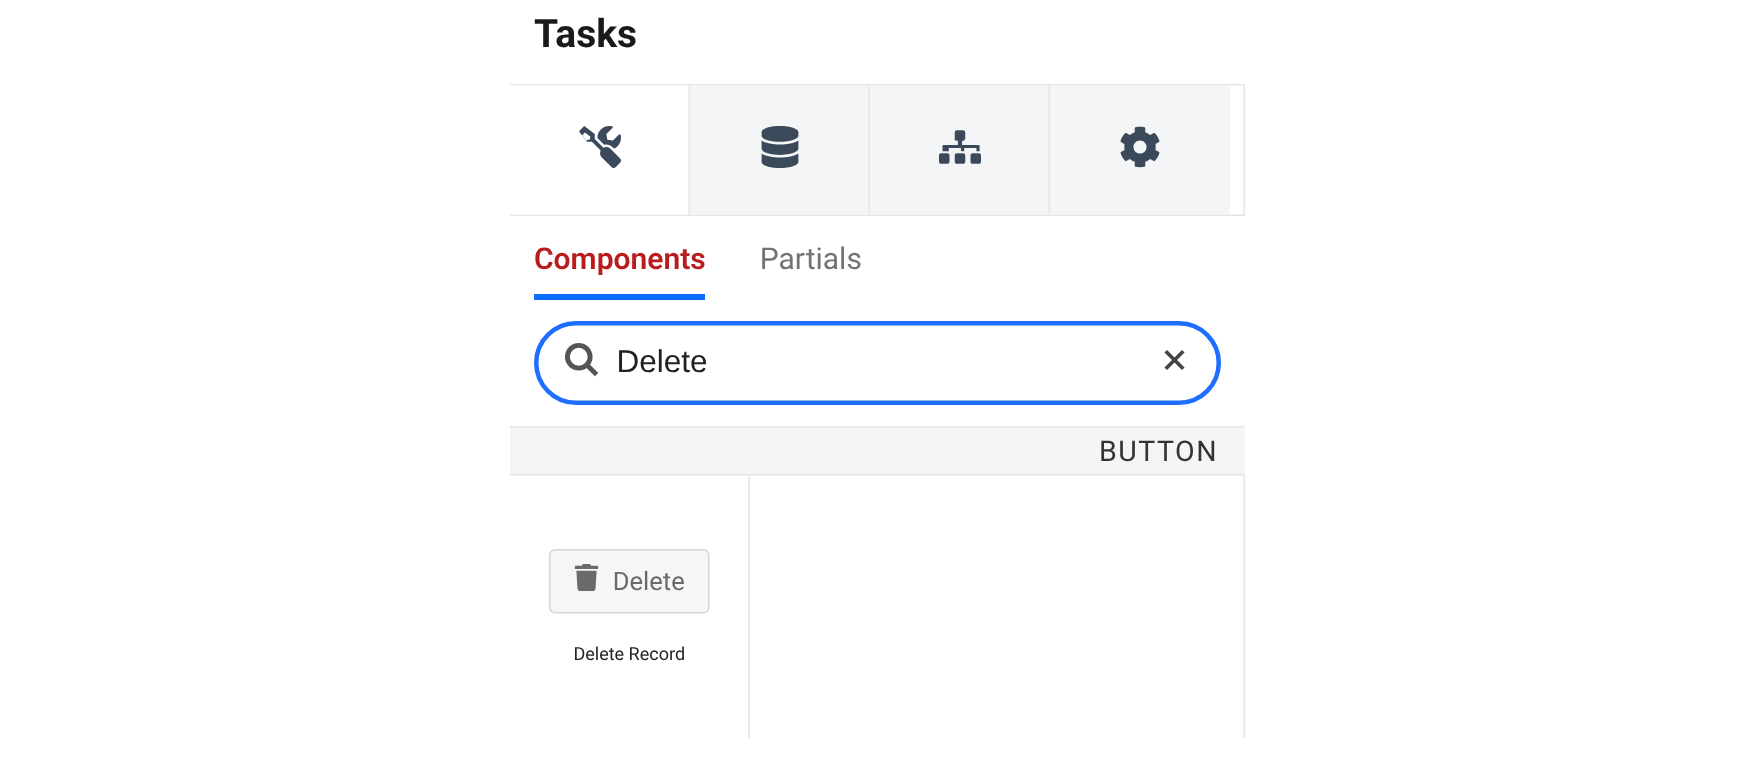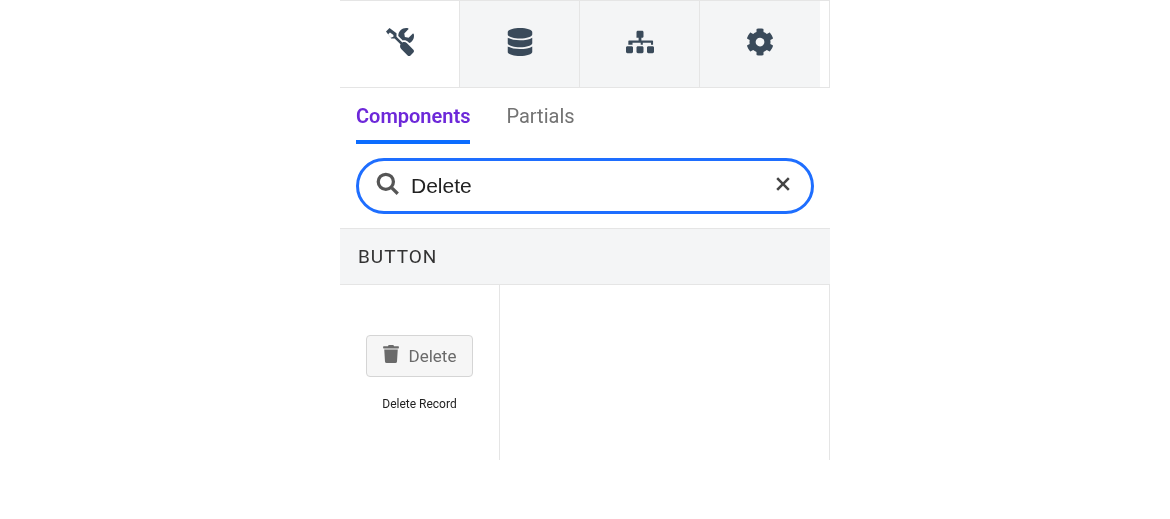--- a/index.html
+++ b/index.html
@@ -58,21 +58,21 @@
       padding: 16px 0 0 16px;
       gap: 36px;
     }
     .sub-tab {
       font-size: 20px;
       padding-bottom: 12px;
       cursor: pointer;
       color: #737373;
     }
     .sub-tab.active {
-      color: #6d28d9;
+      color: #b91c1c;
       font-weight: 600;
       border-bottom: 4px solid #0b6cff;
     }
     .search-wrapper {
       padding: 14px 16px;
     }
     .search-box {
       display: flex;
       align-items: center;
       border: 3px solid #1e6eff;
@@ -108,21 +108,22 @@
       stroke: #444;
       stroke-width: 3;
     }
     .category-header {
       background: #f4f5f6;
       border-top: 1px solid #e5e5e5;
       border-bottom: 1px solid #e5e5e5;
       font-size: 19px;
       letter-spacing: 1px;
       color: #333;
-      padding: 16px 18px;
+      padding: 4px 18px;
+      text-align: right;
     }
     .results-row {
       display: flex;
       border-right: 1px solid #e5e5e5;
       height: 175px;
     }
     .result-cell {
       width: 160px;
       border-right: 1px solid #e5e5e5;
       display: flex;
@@ -151,20 +152,21 @@
     .result-label {
       font-size: 12px;
       color: #222;
     }
   </style>
 </head>
 <body>
 
 <div class="panel">
 
+  <div class="page-title">Tasks</div>
 
   <div class="top-tabs">
     <div class="top-tab active">
       <span>
         <svg viewBox="0 0 512 512">
             <path d="M501.1 395.7L384 278.6c-23.1-23.1-57.6-27.6-85.4-13.9L192 158.1V96L64 0 0 64l96 128h62.1l106.6 106.6c-13.6 27.8-9.2 62.3 13.9 85.4l117.1 117.1c14.6 14.6 38.2 14.6 52.7 0l52.7-52.7c14.5-14.6 14.5-38.2 0-52.7zM331.7 225c28.3 0 54.9 11 74.9 31l19.4 19.4c15.8-6.9 30.8-16.5 43.8-29.5 37.1-37.1 49.7-89.3 37.9-136.7-2.2-9-13.5-12.1-20.1-5.5l-74.4 74.4-67.9-11.3L334 98.9l74.4-74.4c6.6-6.6 3.4-17.9-5.7-20.2-47.4-11.7-99.6.9-136.6 37.9-28.5 28.5-41.9 66.1-41.2 103.6l82.1 82.1c7.1-1.9 14.5-2.9 22.7-2.9zM88 176l-48-64 32-32 64 48v32l-48 16z"></path>
           </svg>
       </span>
     </div>
     <div class="top-tab">

